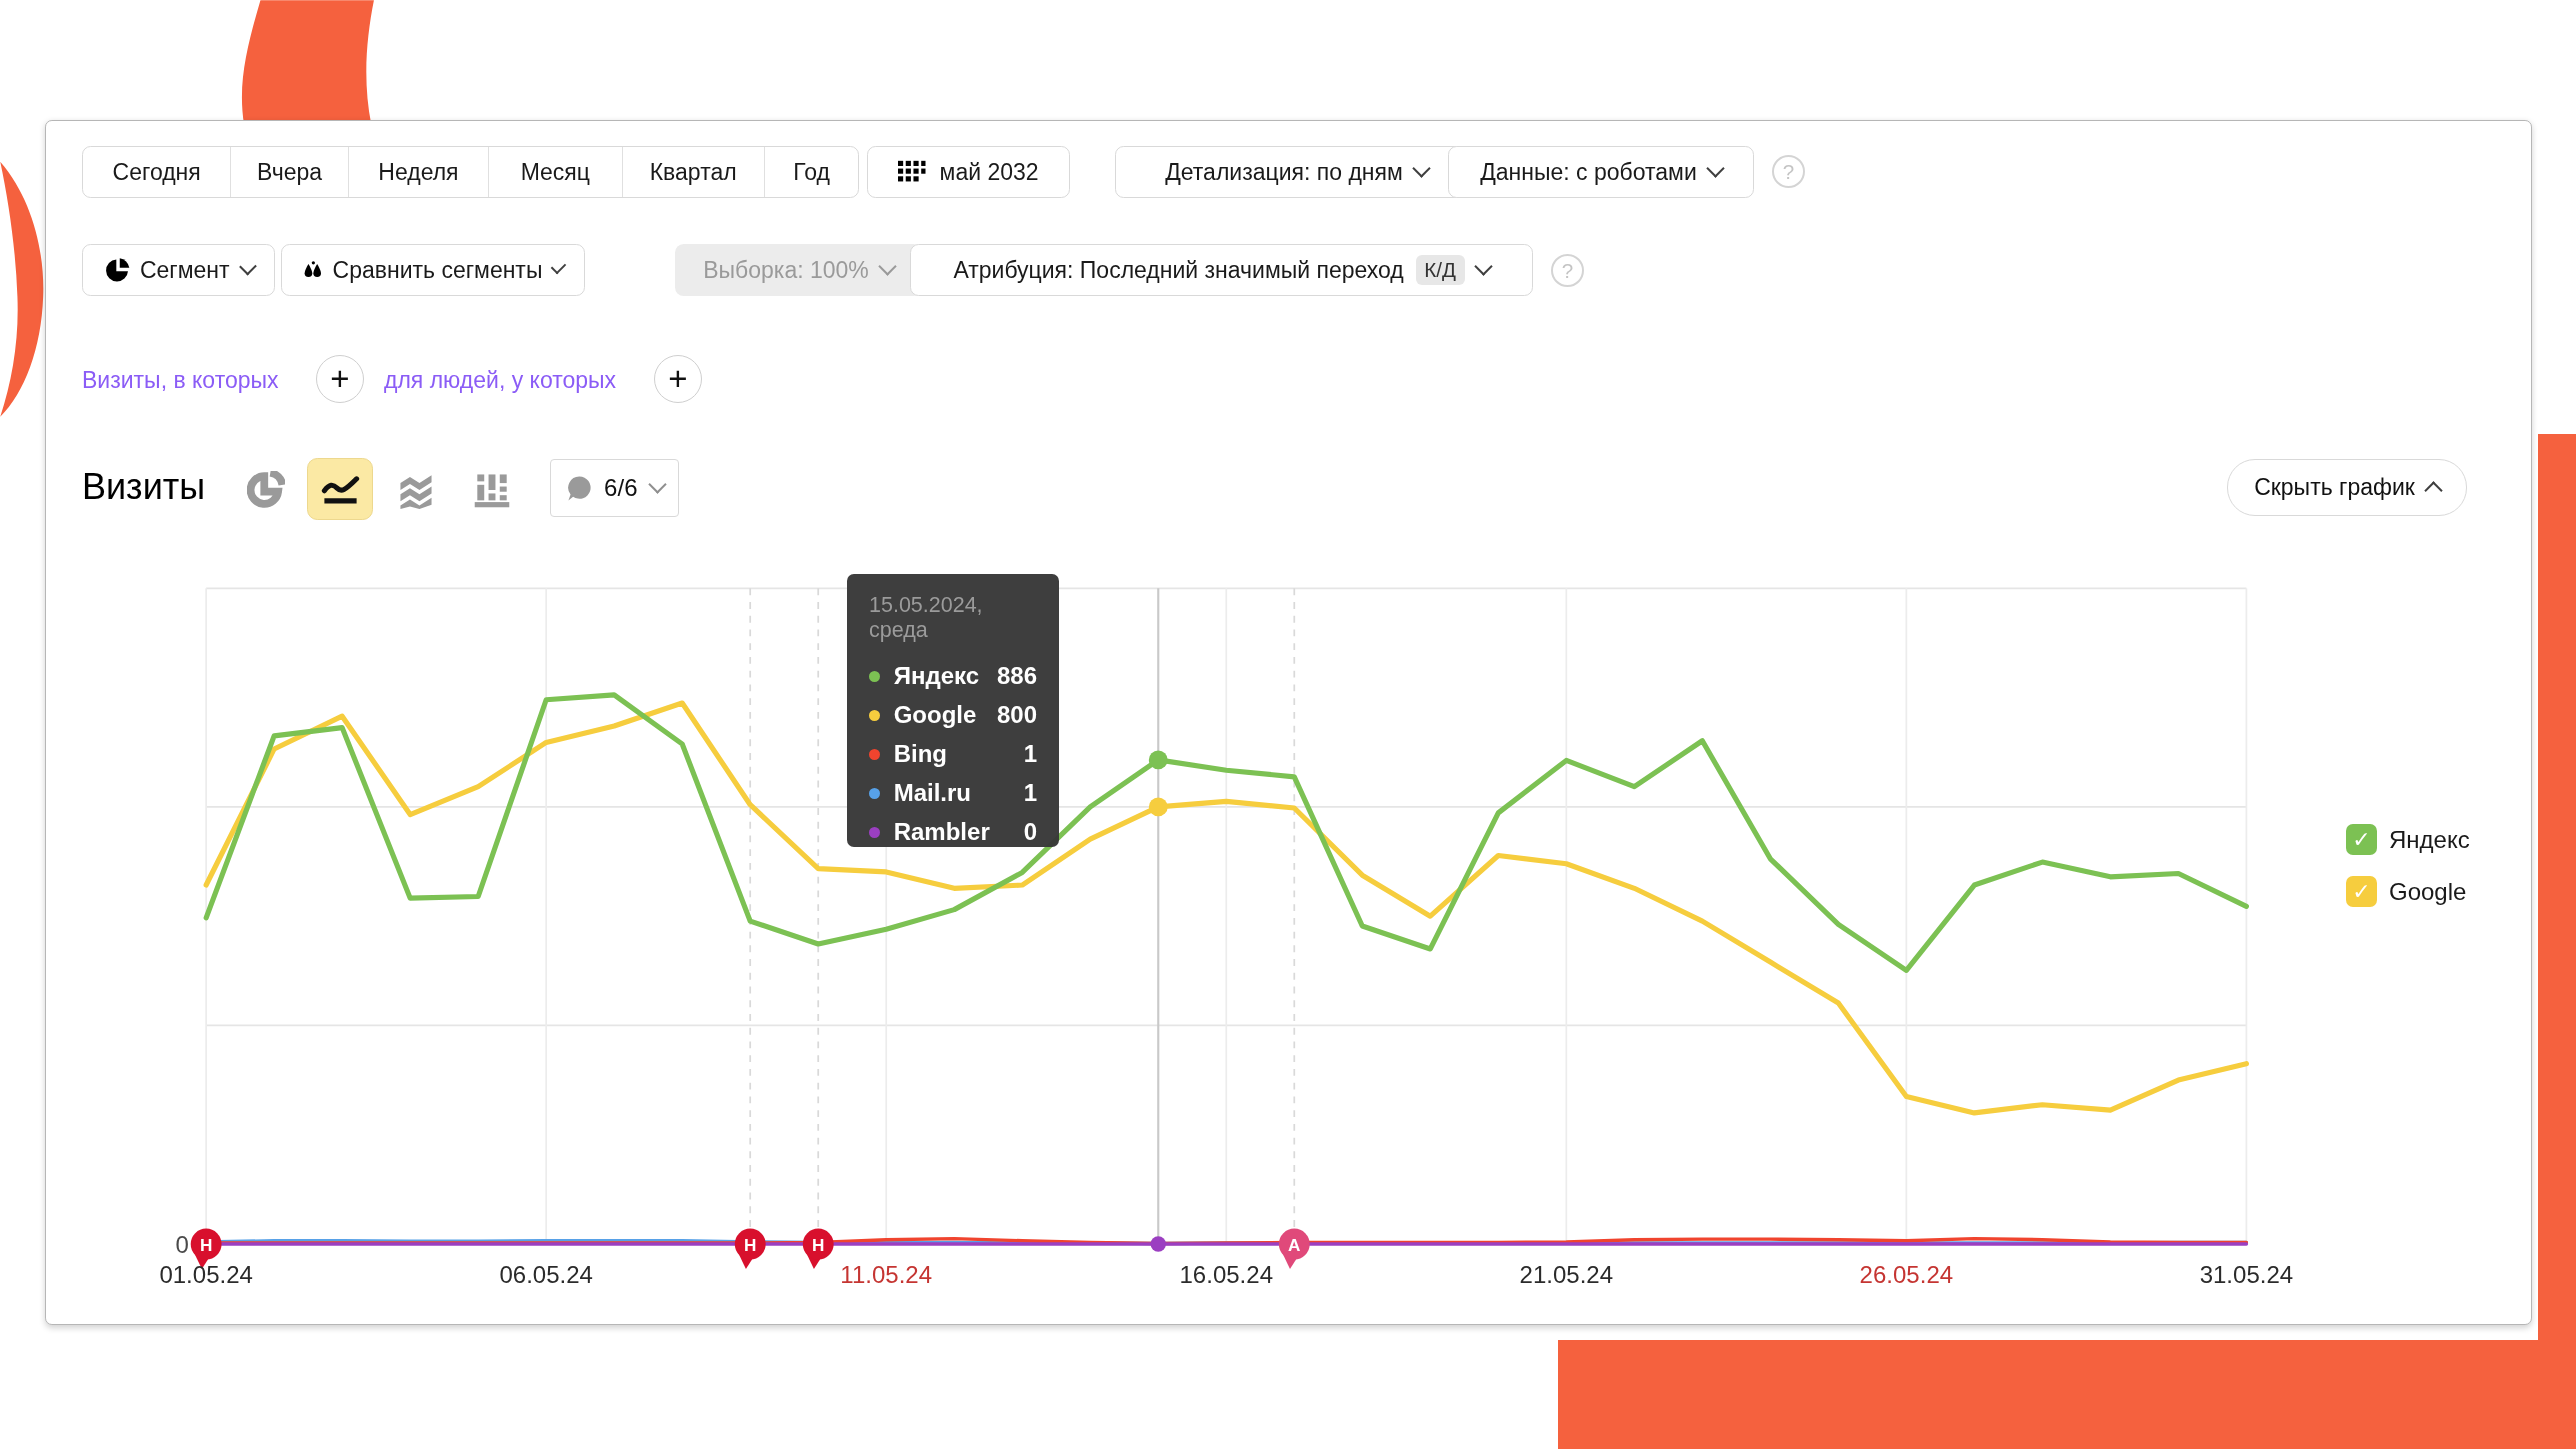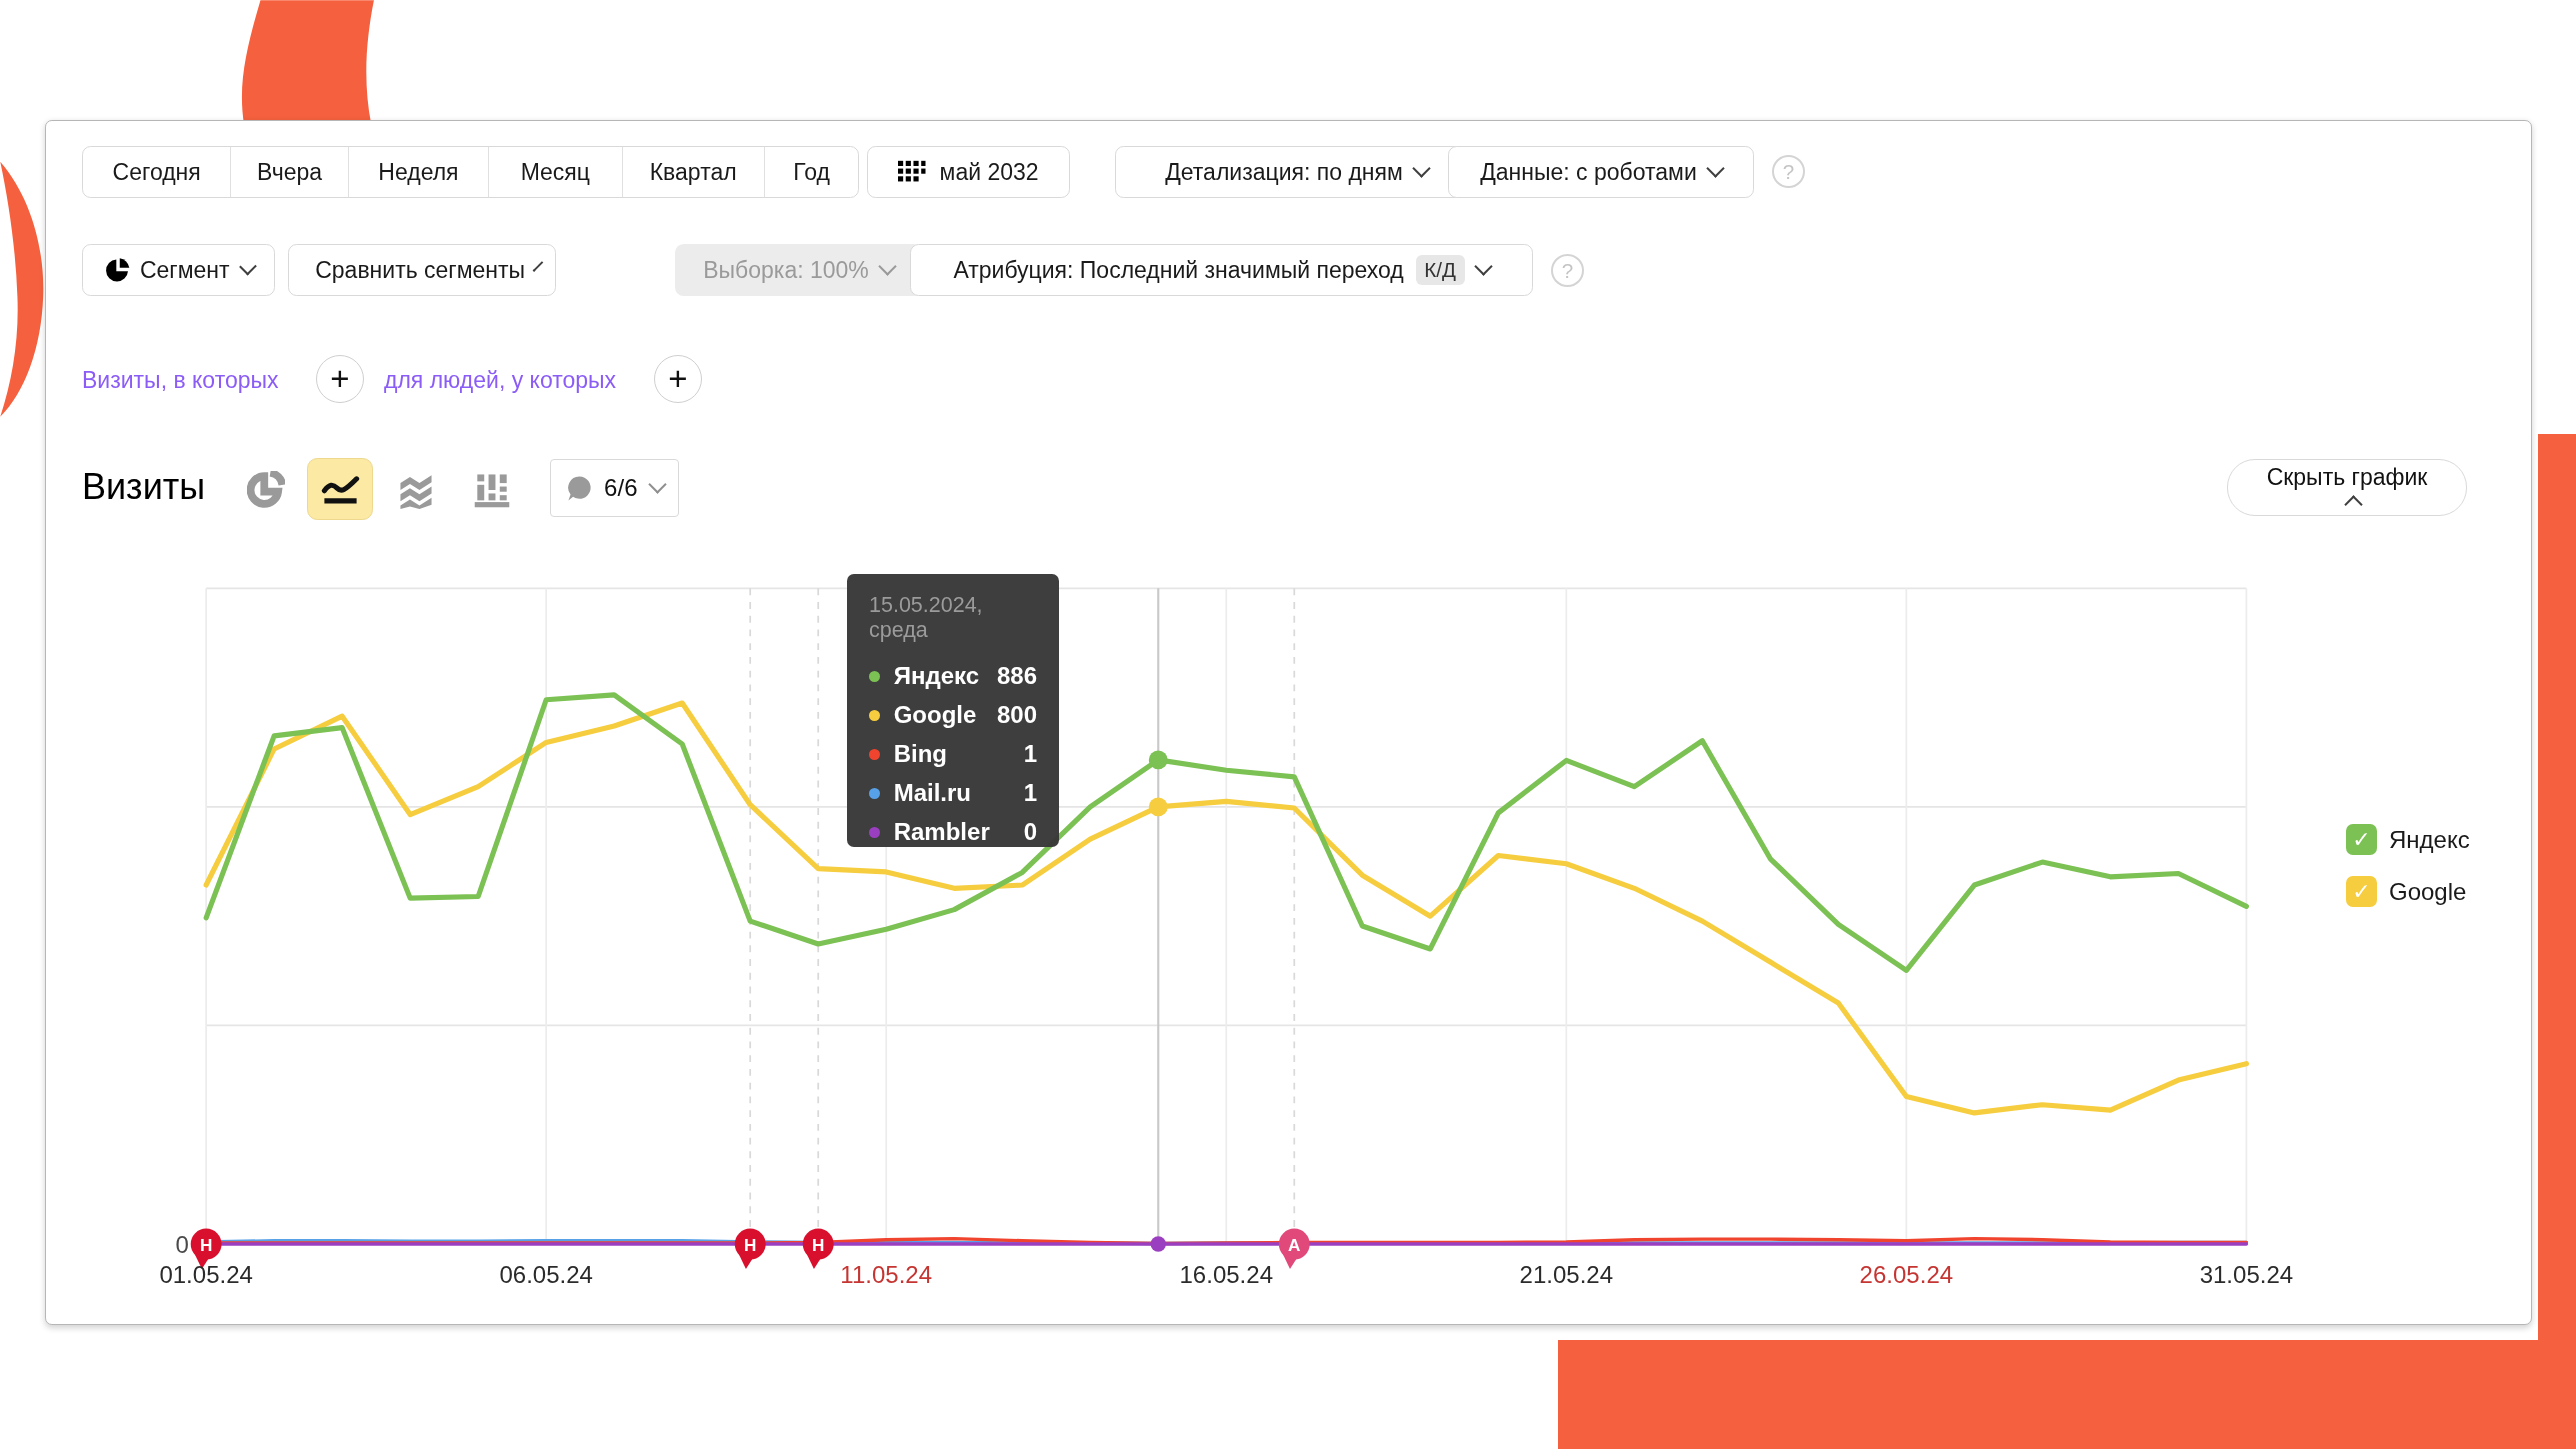--- a/index.html
+++ b/index.html
@@ -34,21 +34,21 @@
   .plus-btn{position:absolute;width:48px;height:48px;border-radius:50%;border:1.7px solid #cfcfcf;background:#fff;
        display:flex;align-items:center;justify-content:center;font-size:33px;color:#111;box-sizing:border-box;cursor:pointer;}
   
   #chart-title{position:absolute;left:82px;top:466px;font-size:36px;color:#000;}
   .icon-btn{position:absolute;width:38px;height:38px;top:471px;cursor:pointer;}
   #line-type-btn{position:absolute;left:307px;top:458px;width:66px;height:62px;background:#fbe9a4;
        border:1.7px solid #edd88e;border-radius:10.3px;display:flex;align-items:center;justify-content:center;box-sizing:border-box;cursor:pointer;}
   #annot-btn{position:absolute;left:550px;top:459px;width:129px;height:58px;border:1.7px solid #d9d9d9;border-radius:4px;
        background:#fff;display:flex;align-items:center;justify-content:center;font-size:24px;gap:10.3px;box-sizing:border-box;cursor:pointer;}
   #hide-chart-btn{position:absolute;left:2227px;top:459px;width:240px;height:57px;border:1.7px solid #d9d9d9;border-radius:28px;
-       background:#fff;display:flex;align-items:center;justify-content:center;font-size:23px;box-sizing:border-box;cursor:pointer;flex-direction:column;}
+       background:#fff;display:flex;align-items:center;justify-content:center;font-size:23px;box-sizing:border-box;cursor:pointer;}
   
   .legend-item{position:absolute;left:2346px;display:flex;align-items:center;gap:12px;cursor:pointer;}
   .cbox{width:31px;height:31px;border-radius:6.9px;display:flex;align-items:center;justify-content:center;
         color:#fff;font-size:22px;font-weight:bold;}
   .legend-label{font-size:24px;color:#1a1a1a;}
   
   #tooltip{position:absolute;left:847px;top:574px;width:212px;height:273px;background:rgba(56,56,56,.97);
        border-radius:6.9px;box-sizing:border-box;padding:19px 22px;z-index:5;}
   #tooltip .tt-date{font-size:21.5px;color:#9b9b9b;margin-bottom:13.7px;}
   .tt-row{display:flex;align-items:center;height:39px;color:#fff;font-size:24px;font-weight:bold;}
@@ -117,21 +117,21 @@
 
   <div class="btn" style="left:82px;top:244px;width:193px">
     <svg width="29" height="29" viewBox="0 0 38 38" style="margin-right:10.3px">
       <path d="M18 3 A16 16 0 1 0 35 20 L18 20 Z" fill="#000"></path>
       <path d="M23 1 A17 17 0 0 1 37 15 L23 15 Z" fill="#000"></path>
     </svg>
     <span>Сегмент</span>
     <span class="chv"></span>
   </div>
 
-  <div class="btn" style="left:288px;top:244px;width:268px">
+  <div class="btn" style="left:281px;top:244px;width:304px">
     <svg width="31" height="31" viewBox="0 0 36 36" style="margin-right:10.3px">
       <path d="M10 6 C10 6 3 17 3 23 a7 7 0 0 0 14 0 C17 17 10 6 10 6 Z" fill="#000"></path>
       <path d="M26 6 C26 6 19 17 19 23 a7 7 0 0 0 14 0 C33 17 26 6 26 6 Z" fill="#000"></path>
       <circle cx="19" cy="4" r="3" fill="#000"></circle>
     </svg>
     <span>Сравнить сегменты</span>
     <span class="chv"></span>
   </div>
 
   <div class="btn gray-btn" style="left:675px;top:244px;width:247px">

